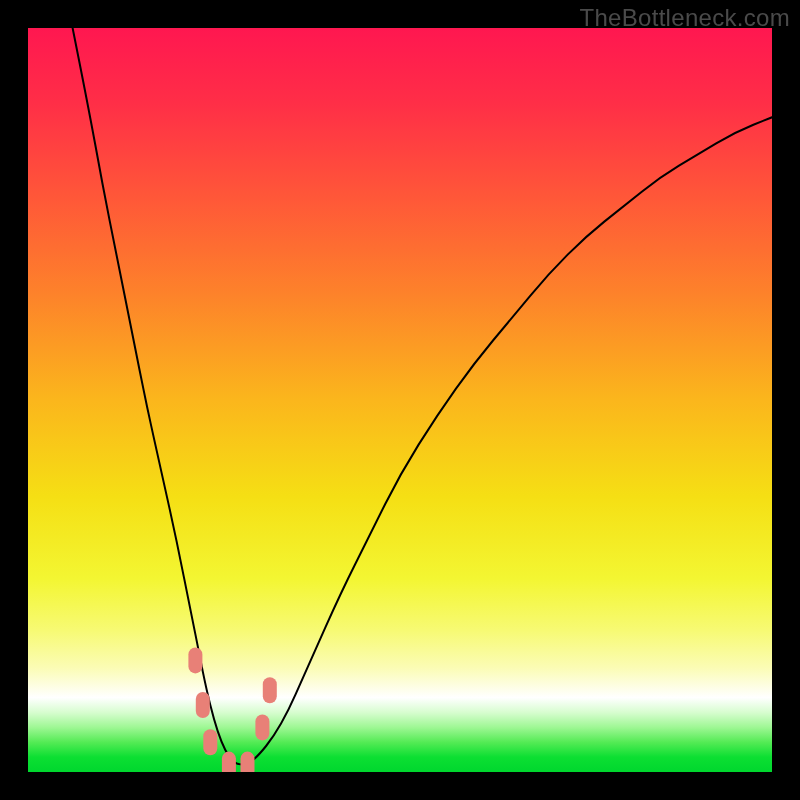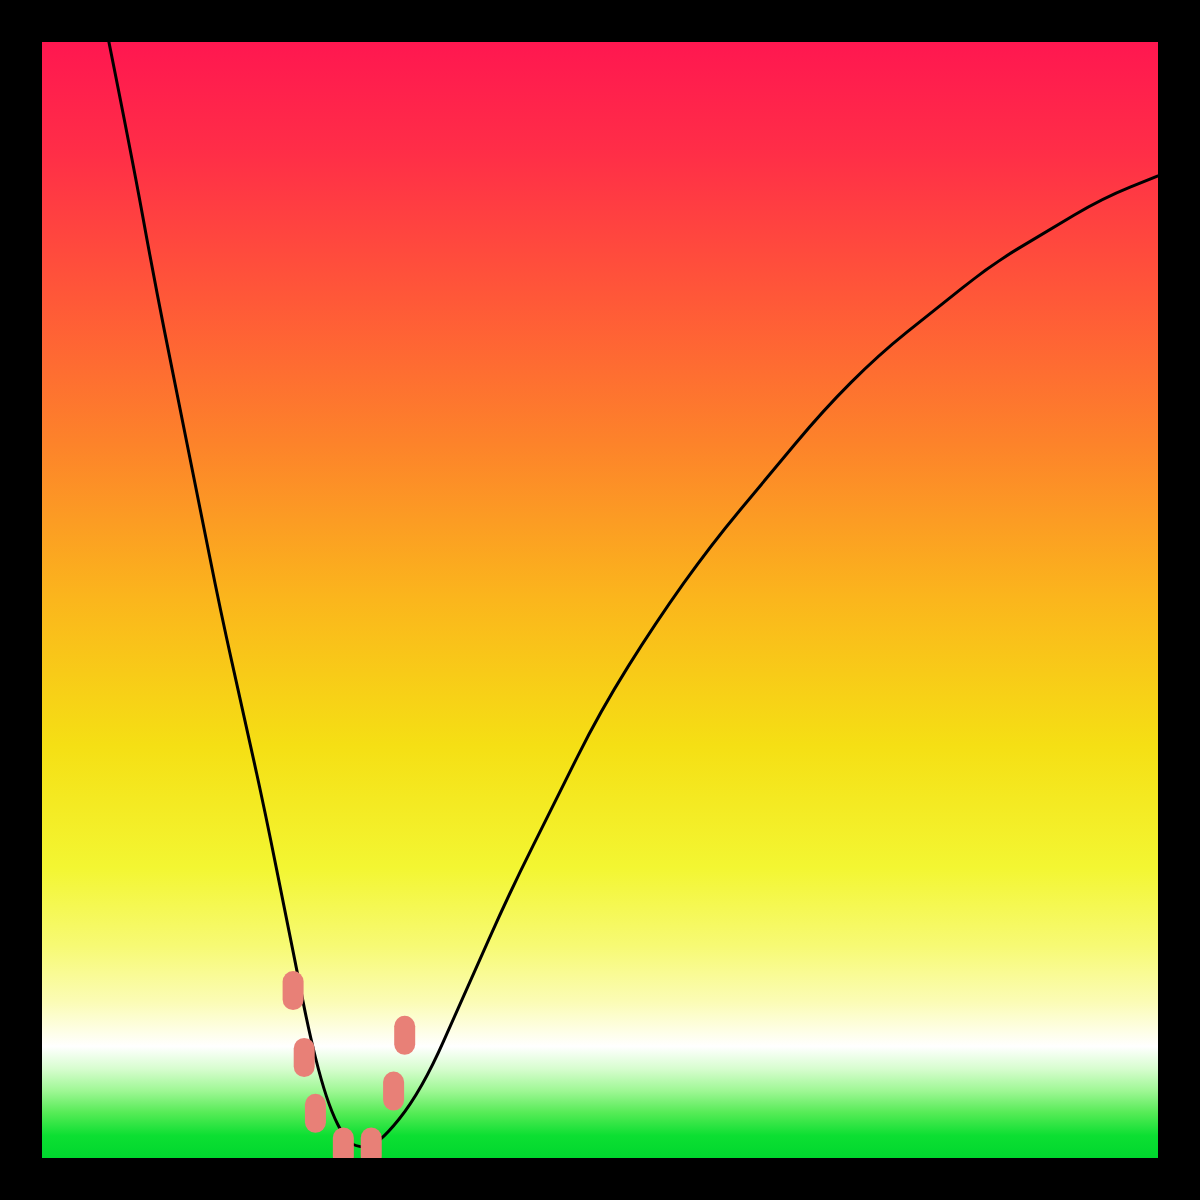--- a/index.html
+++ b/index.html
@@ -62,14 +62,15 @@
           <rect x="167.8" y="664.0" width="14" height="26" rx="7" ry="7" fill="#e88077"></rect>
           <rect x="175.3" y="701.2" width="14" height="26" rx="7" ry="7" fill="#e88077"></rect>
           <rect x="193.9" y="723.6" width="14" height="26" rx="7" ry="7" fill="#e88077"></rect>
           <rect x="212.5" y="723.6" width="14" height="26" rx="7" ry="7" fill="#e88077"></rect>
           <rect x="227.4" y="686.4" width="14" height="26" rx="7" ry="7" fill="#e88077"></rect>
           <rect x="234.8" y="649.2" width="14" height="26" rx="7" ry="7" fill="#e88077"></rect>
         </g>
     </svg>
   </div>
 
+  <div class="watermark">TheBottleneck.com</div>
 
 </div>
 
 </body></html>

